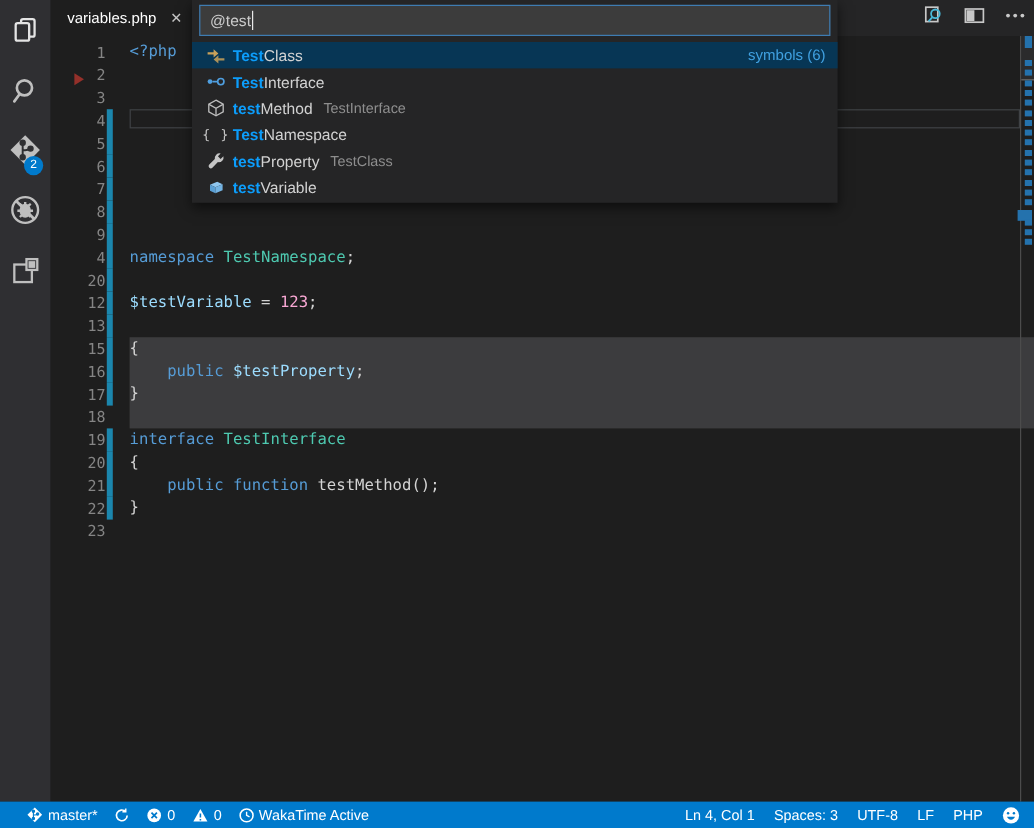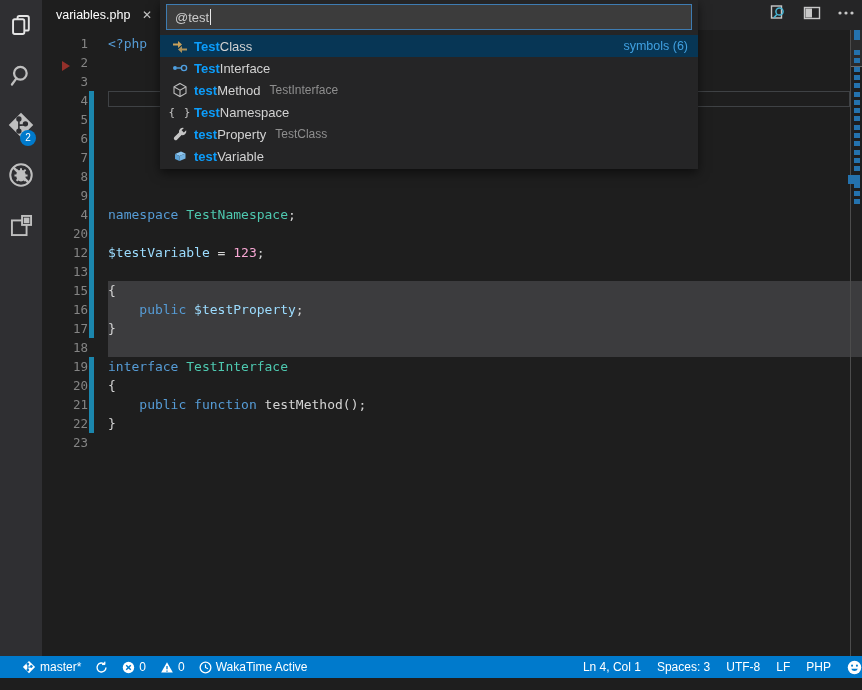--- a/index.html
+++ b/index.html
@@ -58,24 +58,24 @@
   .qo-row { height:22px; display:flex; align-items:center; padding:0 10px 0 12px; cursor:pointer; }
   .qo-row.selected { background:#073655; }
   .qo-icon { width:16px; height:16px; margin-right:6px; flex:none; display:flex; align-items:center; justify-content:center; }
   .qo-label { font-size:13px; color:#d2d2d2; white-space:pre; }
   .qo-match { color:#0c9dfb; font-weight:bold; }
   .qo-desc { font-size:12px; color:#8e8e8e; margin-left:9px; }
   .qo-meta { margin-left:auto; font-size:12.5px; color:#40a0e0; }
   .ns-glyph { font-family:"DejaVu Sans Mono", monospace; font-size:11px; color:#c5c5c5; letter-spacing:1px; }
 
   
-  .status-bar { position:absolute; left:0; bottom:12px; width:862px; height:22px; background:#007acc;
+  .status-bar { position:absolute; left:0; bottom:0; width:862px; height:22px; background:#007acc;
                 display:flex; align-items:center; color:#ffffff; font-size:12px; z-index:20; }
   .sb-left { display:flex; align-items:center; gap:14px; padding-left:22px; }
-  .sb-right { display:flex; align-items:center; gap:16px; margin-left:auto; padding-right:0; }
+  .sb-right { display:flex; align-items:center; gap:16px; margin-left:auto; padding-right:12px; }
   .sb-item { display:flex; align-items:center; gap:4px; cursor:pointer; white-space:nowrap; }
   .sb-item svg { display:block; }
 </style>
 </head>
 <body>
 
 <div id="app">
 
   <div class="activity-bar">
     <div class="ab-item">

